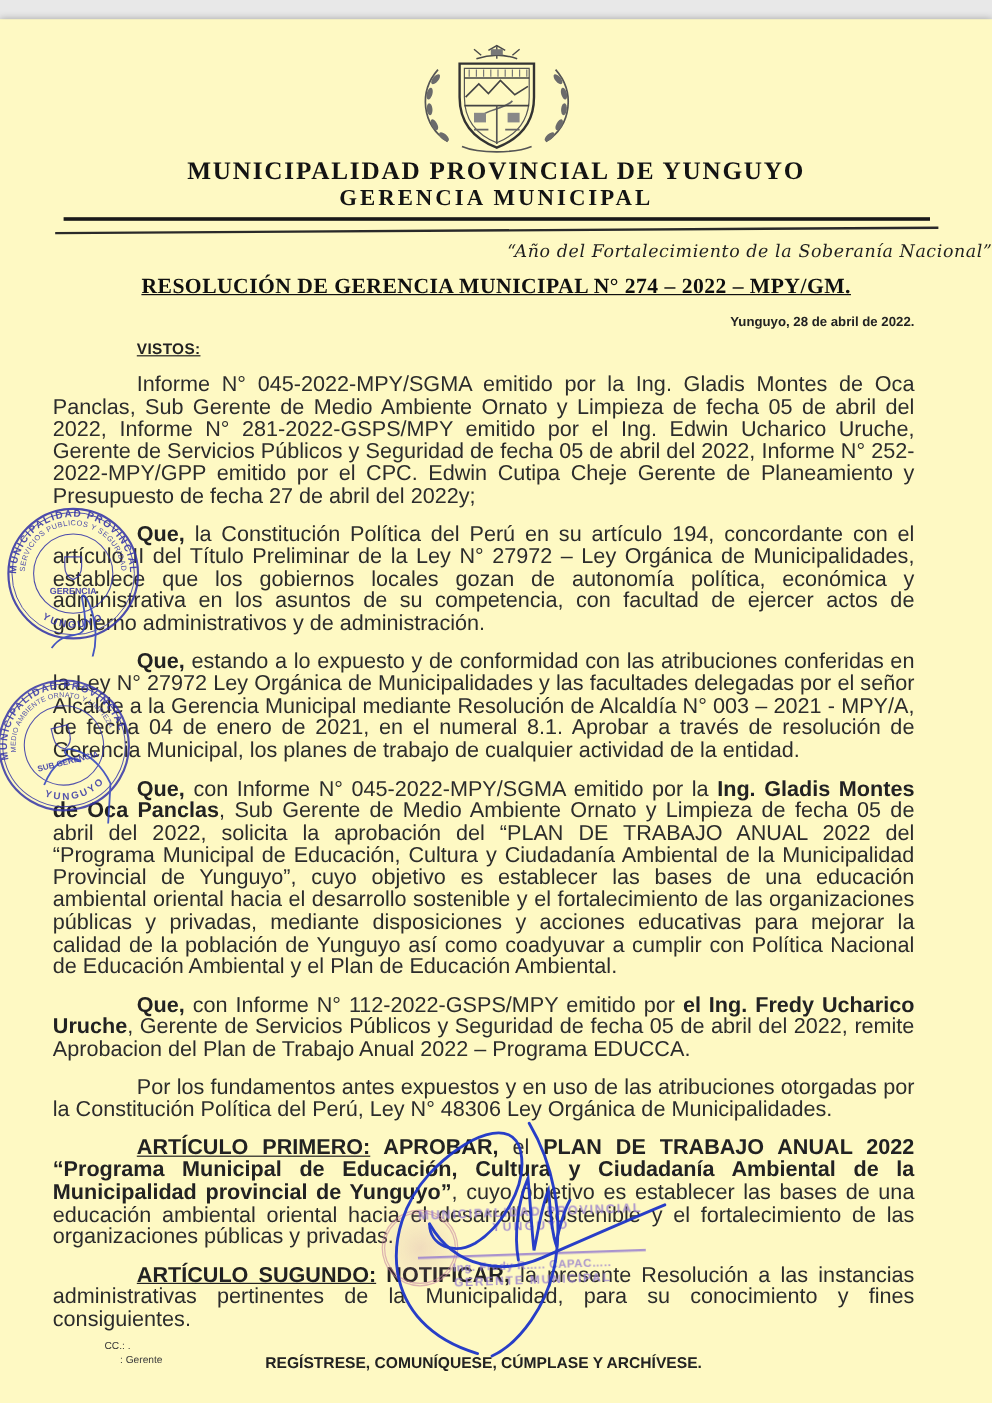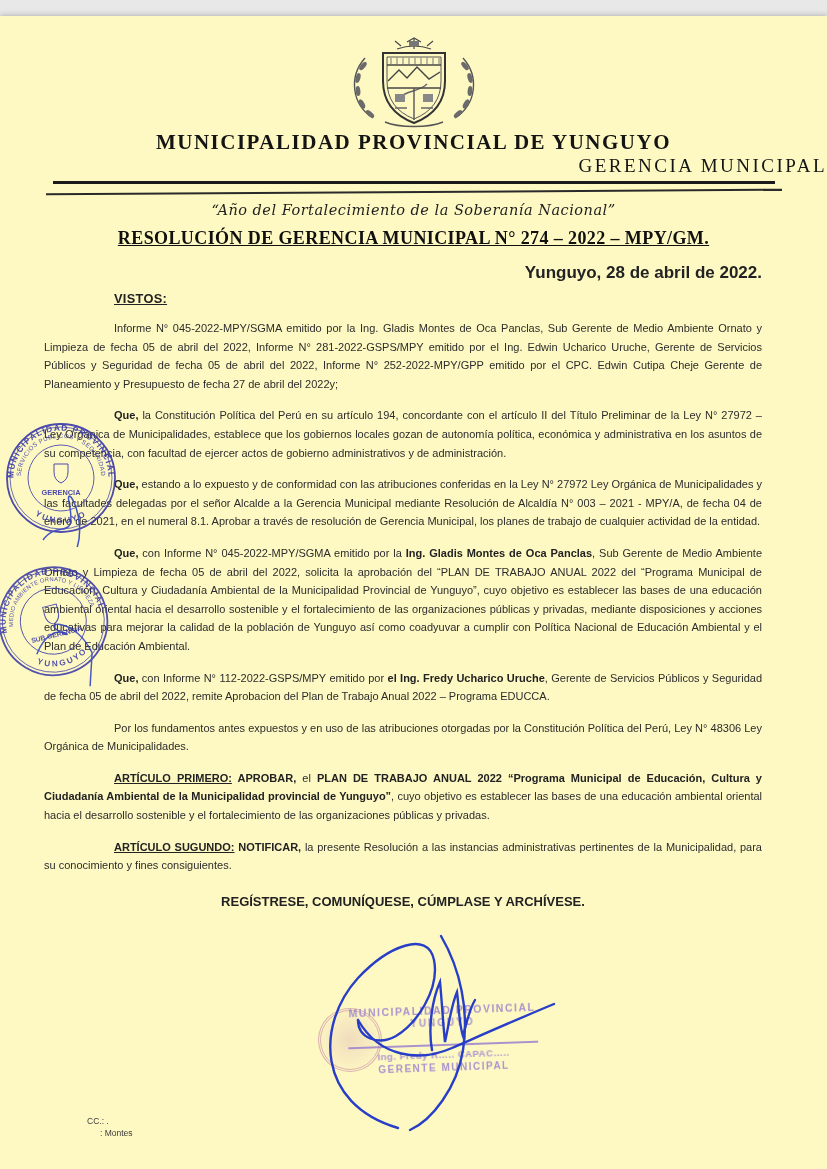--- a/index.html
+++ b/index.html
@@ -15,52 +15,52 @@
   }
   
   .emblem{display:block;margin:20px auto 0;}
   .org-name{
     margin:2px 0 0; text-align:center;
     font-family:"Liberation Serif", serif;
     font-size:21px; font-weight:bold; letter-spacing:1.5px; color:#141414;
     line-height:24px;
   }
   .office-name{
-    margin:0; text-align:right;
+    margin:0; text-align:center;
     font-family:"Liberation Serif", serif;
-    font-size:19px; font-weight:normal; letter-spacing:2.5px; color:#141414;
+    font-size:19px; font-weight:bold; letter-spacing:2.5px; color:#141414;
     line-height:23px;
   }
   .rule-thick{width:722px;margin:4px auto 0;border-top:3.5px solid #1a1a1a;}
   .rule-thin{width:736px;margin:7px auto 0;border-top:2px solid #2a2a2a;transform:rotate(-.35deg);}
   .motto{
-    margin:9px 0 0;text-align:center;
+    margin:9px 0 0;text-align:right;
     font-family:"DejaVu Serif", serif;
     font-style:italic;font-size:14.5px;color:#1f1f1f;letter-spacing:.5px;
   }
   .res-title{
     margin:10px 0 0;text-align:center;
     font-family:"Liberation Serif", serif;
     font-size:18px;font-weight:bold;color:#101010;letter-spacing:.4px;
     text-decoration:underline;
   }
   
   .dateline{
     margin:14px 65px 0 0;text-align:right;
-    font-size:17px;font-weight:bold;color:#222;
+    font-size:11px;font-weight:bold;color:#222;
   }
   .doc-body{padding:0 65px 0 44px;}
   .sec-label{
     margin:8px 0 0 70px;
     font-size:12.8px;font-weight:bold;color:#222;
     text-decoration:underline;letter-spacing:.3px;
   }
   .para{
     margin:13px 0 0;
-    font-size:11px;line-height:18.6px;
+    font-size:18px;line-height:18.6px;
     text-align:justify;text-indent:70px;color:#2c2c2c;
   }
   .para b{color:#222;}
   .u{text-decoration:underline;}
   .closing{
     margin:18px 0 0;text-align:center;
     font-size:13px;font-weight:bold;color:#222;text-indent:0;
   }
   
   .stamp-svg{position:absolute;}
@@ -235,16 +235,16 @@
     <g stroke="#1d35c8" stroke-width="2.4" fill="none" stroke-linecap="round" opacity=".95">
       <path d="M 112 200 C 30 176, 30 96, 72 50 C 102 18, 142 2, 148 32 C 154 62, 130 96, 110 108 C 92 118, 72 110, 72 92"></path>
       <path d="M 146 122 C 142 100, 146 72, 154 54 C 156 74, 157 96, 159 114 C 163 96, 165 78, 171 64 C 173 80, 173 96, 177 108 C 181 94, 183 82, 189 72"></path>
       <path d="M 72 92 C 94 130, 134 134, 166 120 C 198 106, 234 90, 268 76"></path>
       <path d="M 155 8 C 175 42, 183 84, 177 122 C 171 160, 146 192, 124 202"></path>
     </g>
   </svg>
 
   <div class="footer-cc">
     <div class="l1">CC.: .</div>
-    <div class="l2">: Montes</div>
+    <div class="l2">: Gerente</div>
   </div>
 
 </div>
 
 </body></html>

